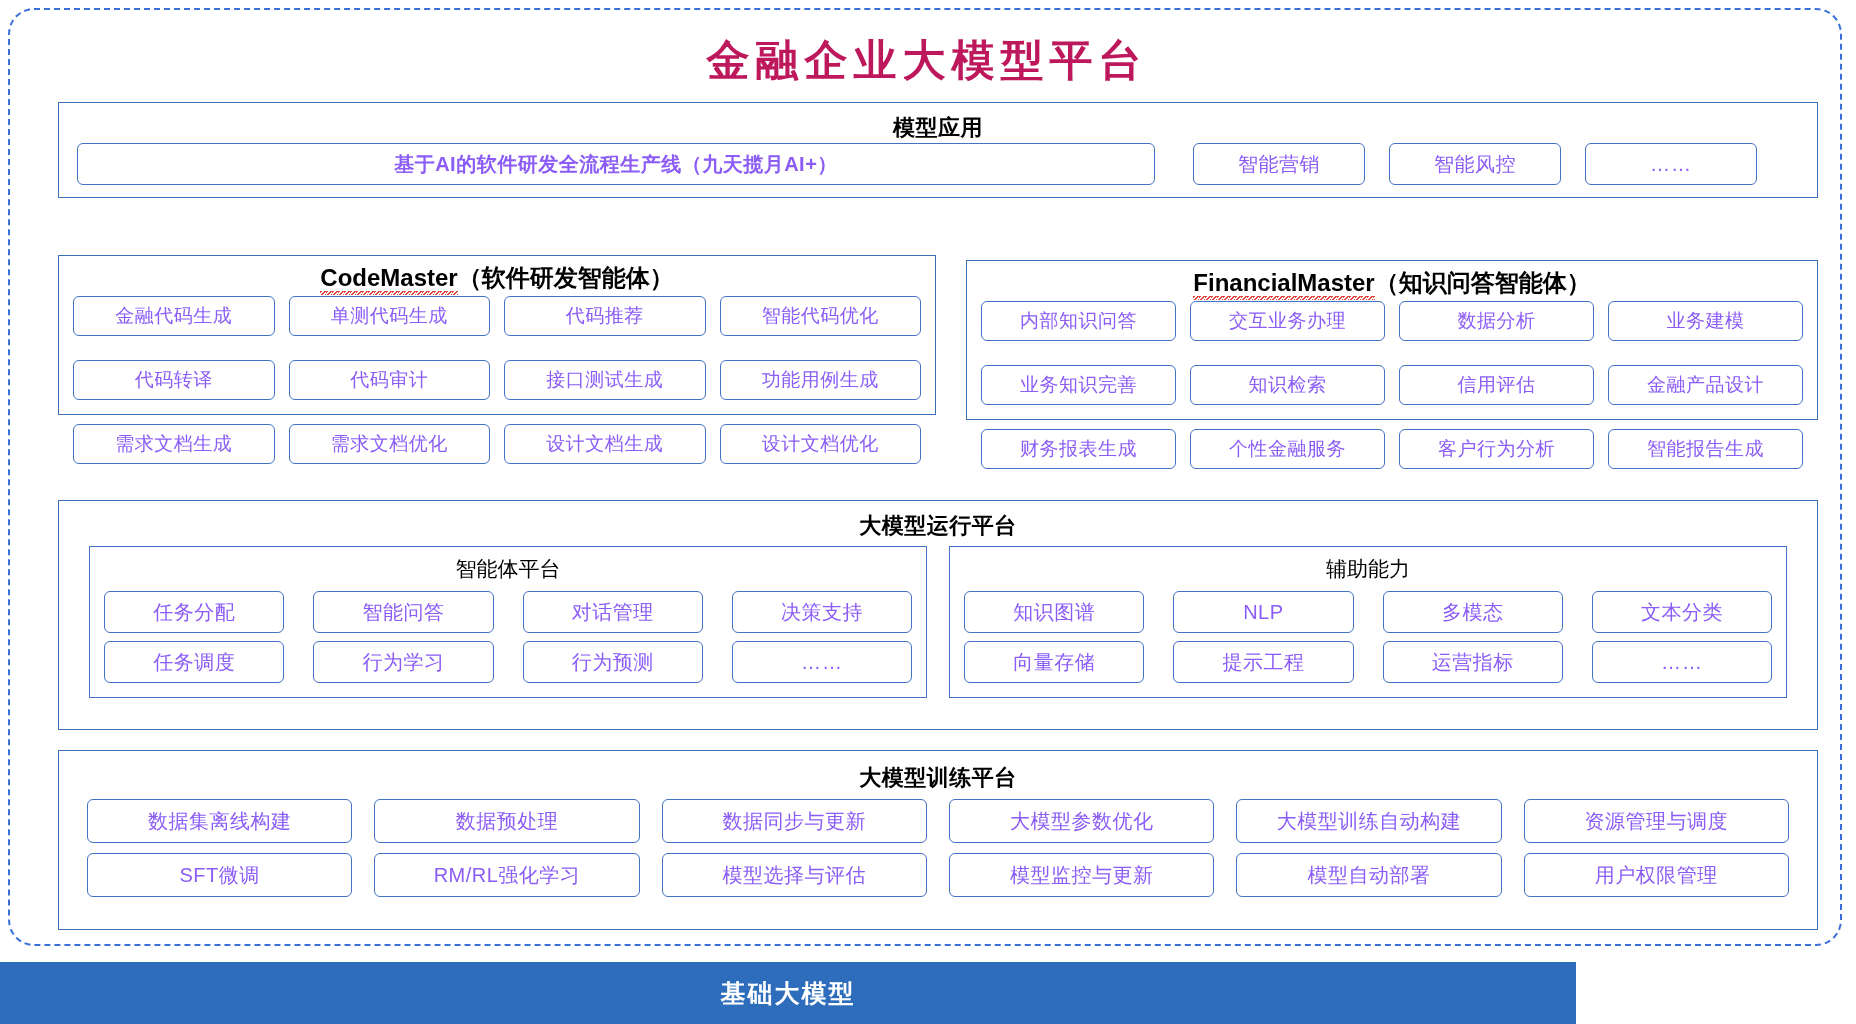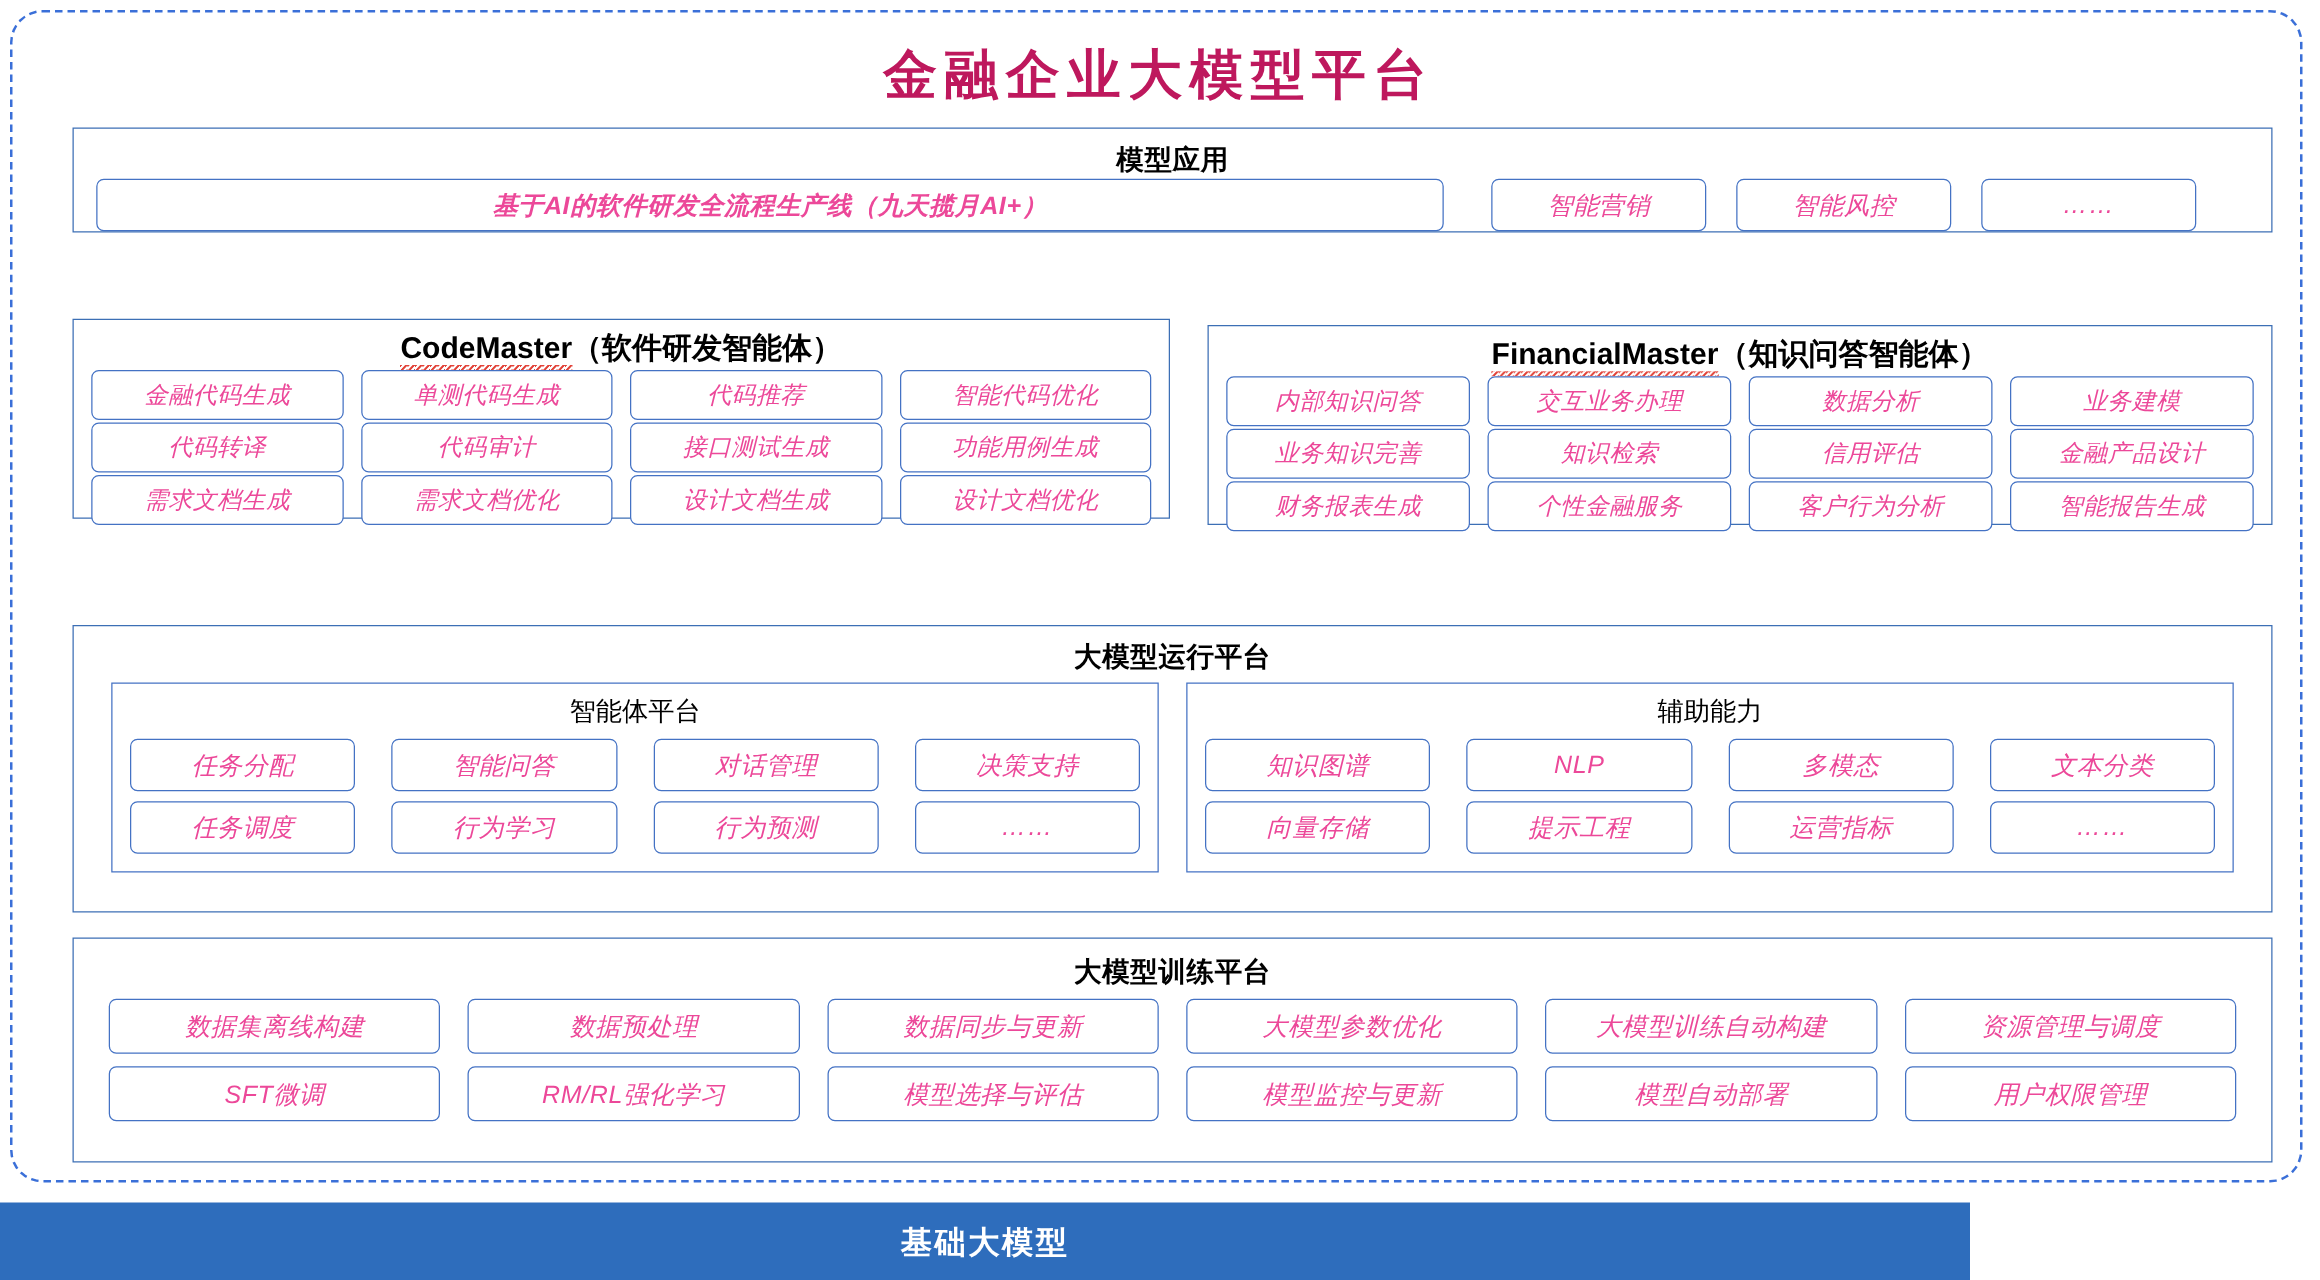--- a/index.html
+++ b/index.html
@@ -78,45 +78,44 @@
   .pill {
     box-sizing: border-box;
     border: 1.5px solid #4472c4;
     border-radius: 6px;
     background: #ffffff;
     display: flex;
     align-items: center;
     justify-content: center;
     font-size: 20px;
     font-weight: 400;
-    color: #ec4899;
+    color: #8b5cf6;
     white-space: nowrap;
     height: 42px;
     letter-spacing: 0.5px;
-    font-style: italic;
   }
   .pill.bold {
     font-weight: 700;
   }
   .pill.dots {
     font-size: 20px;
     letter-spacing: 1px;
   }
 
   .row {
     display: flex;
     gap: 0;
   }
 
   
   #layer-applications {
     left: 48px;
     top: 92px;
     width: 1760px;
-    height: 84px;
+    height: 96px;
   }
   #layer-applications .section-title {
     margin-top: 10px;
   }
   #apps-row {
     position: absolute;
     left: 18px;
     top: 40px;
     width: 1724px;
     display: flex;
@@ -174,21 +173,21 @@
     background-size: 6px 4px;
     opacity: 0.95;
   }
   .agent-grid {
     position: absolute;
     left: 14px;
     top: 40px;
     right: 14px;
     display: flex;
     flex-direction: column;
-    gap: 2px;
+    gap: 24px;
     text-align: center;
   }
   .agent-grid .row { gap: 14px; }
   .agent-grid .pill { flex: 1 1 0; height: 40px; font-size: 19px; }
 
   
   #layer-runtime {
     left: 48px;
     top: 490px;
     width: 1760px;

